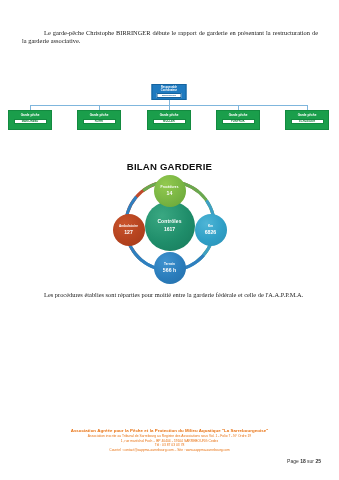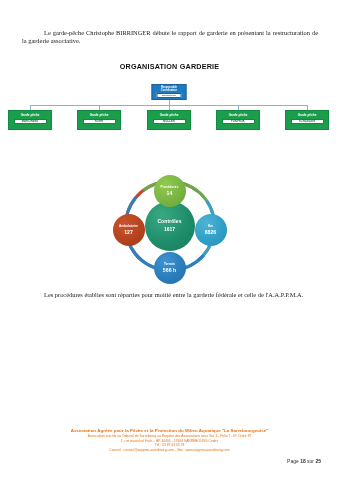--- a/index.html
+++ b/index.html
@@ -147,21 +147,20 @@
   .pagenum b{font-weight:bold;}
 </style>
 </head>
 <body>
 
 <div class="page">
 
 
   <div class="para p-intro"><span class="indent"></span><span>Le garde-pêche Christophe BIRRINGER débute le rapport de garderie en présentant la restructuration de la garderie associative.</span></div>
 
-  <div class="chart-title t-orga">ORGANISATION GARDERIE</div>
 
   <div class="orgchart">
 
     <div class="org-top">
       <div class="lbl">Responsable Coordinateur</div>
       <div class="namebox">BIRRINGER</div>
     </div>
 
     <div class="conn conn-v-top"></div>
     <div class="conn conn-h"></div>
@@ -189,20 +188,21 @@
         <div class="lbl">Garde pêche</div>
         <div class="namebox">FUNFROK</div>
       </div>
       <div class="org-box" style="left:285px;">
         <div class="lbl">Garde pêche</div>
         <div class="namebox">SCHLEIDER</div>
       </div>
     </div>
   </div>
 
+  <div class="chart-title t-bilan">BILAN GARDERIE</div>
 
   <div class="cycle">
     <div class="cycle-inner">
 
       <div class="ring r1"></div>
       <div class="ring r2"></div>
       <div class="ring r3"></div>
       <div class="ring r4"></div>
 
       <div class="node node-center">

